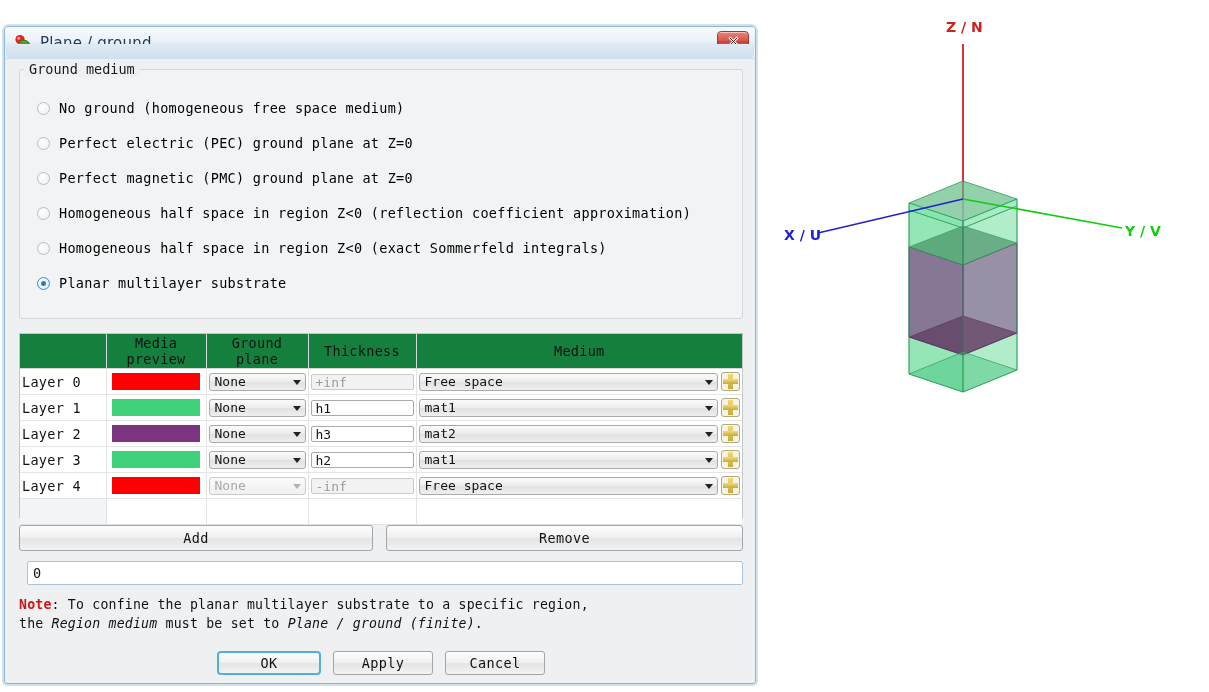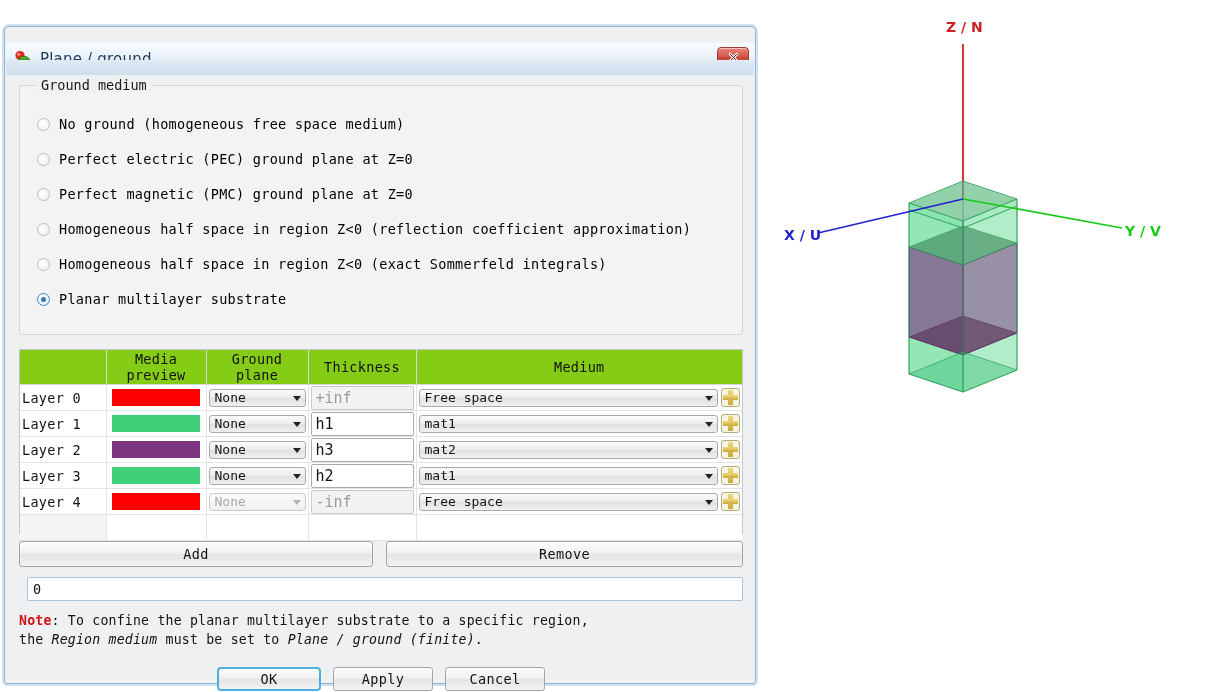--- a/index.html
+++ b/index.html
@@ -22,21 +22,21 @@
     border-radius: 5px 5px 3px 3px;
     box-shadow: 0 0 0 2px rgba(170,200,225,0.55);
   }
   
   #titlebar {
     position: relative;
     height: 32px;
     background: linear-gradient(to bottom,#f6fafd 0%,#eaf2f9 48%,#e2edf6 52%,#eef5fb 100%);
     border-bottom: 1px solid #cfdded;
     border-radius: 4px 4px 0 0;
-    display: flex; align-items: center; margin-top: 16px;
+    display: flex; align-items: center;
   }
   #appicon {
     width: 20px; height: 20px; margin-left: 8px; margin-right: 7px;
     position: relative; flex: none;
   }
   #title-text {
     font-family: "DejaVu Sans", "Liberation Sans", sans-serif;
     font-size: 15px;
     color: #1b3a57;
     letter-spacing: .2px;
@@ -59,21 +59,21 @@
   .groupbox {
     position: absolute;
     left: 14px; top: 10px;
     width: 724px; height: 250px;
     border: 1px solid #d3d7da;
     border-radius: 3px;
     background: #f2f3f4;
   }
   .groupbox-title {
     position: absolute;
-    left: 16px; top: -9px;
+    left: 4px; top: -9px;
     background: #eff0f1;
     padding: 0 5px;
     font-size: 13.5px;
     color: #1a1a1a;
   }
   .radio-row {
     position: absolute;
     left: 17px;
     display: flex; align-items: center;
     height: 20px;
@@ -110,21 +110,21 @@
     border: 1px solid #c3c7ca;
   }
   table.layers {
     border-collapse: collapse;
     width: 100%;
     table-layout: fixed;
     font-size: 13.5px;
   }
   table.layers th {
     height: 22px;
-    background: #84cc16;
+    background: #15803d;
     border-right: 1px solid #d6d9db;
     border-bottom: 1px solid #d6d9db;
     font-weight: normal;
     color: #121212;
     letter-spacing: .3px;
     font-size: 13.5px;
   }
   table.layers td {
     height: 26px;
     border-right: 1px solid #e2e4e6;
@@ -155,27 +155,27 @@
     position: absolute; right: 4px; top: 50%;
     margin-top: -2px;
     width: 0; height: 0;
     border-left: 4px solid transparent;
     border-right: 4px solid transparent;
     border-top: 5px solid #222;
   }
   .combo.disabled .arrow { border-top-color: #b3b3b3; }
 
   .textbox {
-    height: 24px;
+    height: 16px;
     border: 1px solid #a7abae;
     border-radius: 2px;
     background: #ffffff;
-    display: flex; align-items: center;
+    display: flex; align-items: flex-start;
     padding-left: 4px;
-    font-size: 15px;
+    font-size: 13px;
     color: #141414;
     cursor: text;
     overflow: hidden;
   }
   .textbox.disabled { background:#f2f2f2; color:#9b9b9b; border-color:#c8cbcd; }
 
   .medium-cell { display: flex; align-items: center; gap: 3px; }
   .medium-cell .combo { flex: 1 1 auto; }
   .crossbtn {
     width: 19px; height: 19px; flex: none;

